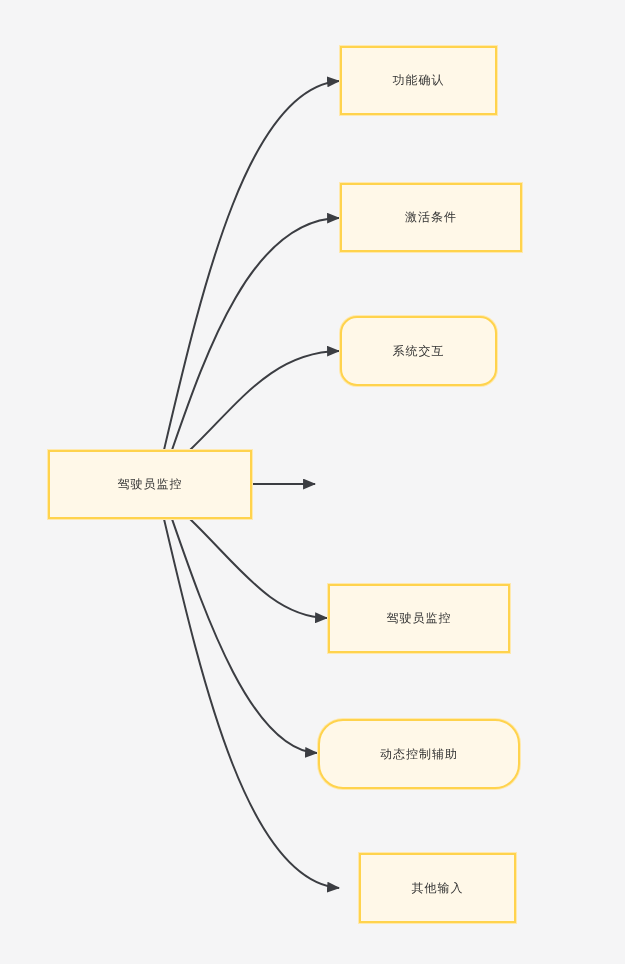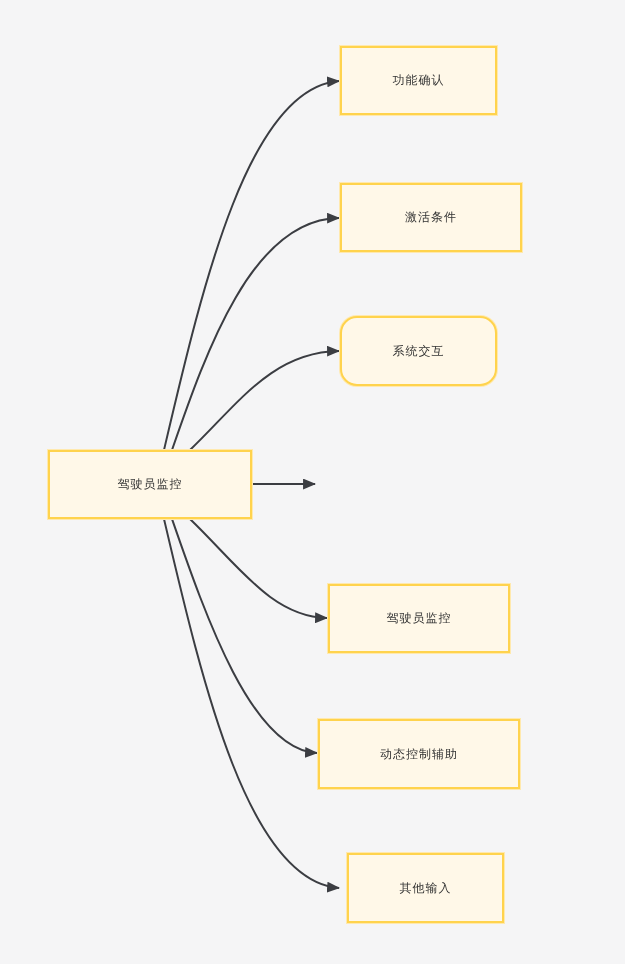--- a/index.html
+++ b/index.html
@@ -48,22 +48,22 @@
     white-space: nowrap;
     cursor: default;
   }
   
   .n-root { left: 48px;  top: 450px; width: 204px; height: 69px; }
   .n-1    { left: 340px; top: 46px;  width: 157px; height: 69px; }
   .n-2    { left: 340px; top: 183px; width: 182px; height: 69px; }
   .n-3    { left: 340px; top: 316px; width: 157px; height: 70px; border-radius: 17px; }
   .n-4    { left: 316px; top: 449px; width: 206px; height: 70px; }
   .n-5    { left: 328px; top: 584px; width: 182px; height: 69px; justify-content: center; }
-  .n-6    { left: 318px; top: 719px; width: 202px; height: 70px; }
-  .n-7    { left: 347px; top: 853px; width: 157px; height: 70px; }
+  .n-6    { left: 318px; top: 719px; width: 202px; height: 70px; border-radius: 25px; }
+  .n-7    { left: 359px; top: 853px; width: 157px; height: 70px; }
 </style>
 </head>
 <body>
 
 <div class="canvas">
 
   <svg class="edges" viewBox="0 0 625 964" xmlns="http://www.w3.org/2000/svg">
     <defs>
       <marker id="arrow" viewBox="0 0 12 10" refX="11" refY="5" markerWidth="13" markerHeight="11" markerUnits="userSpaceOnUse" orient="auto">
         <path d="M0,0 L12,5 L0,10 Z" fill="#3b3d42"></path>

